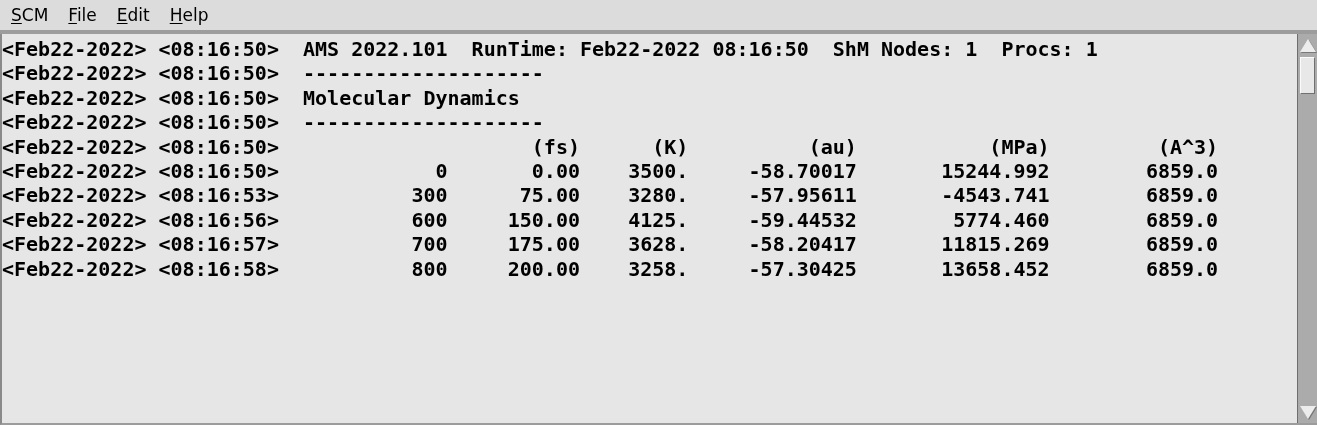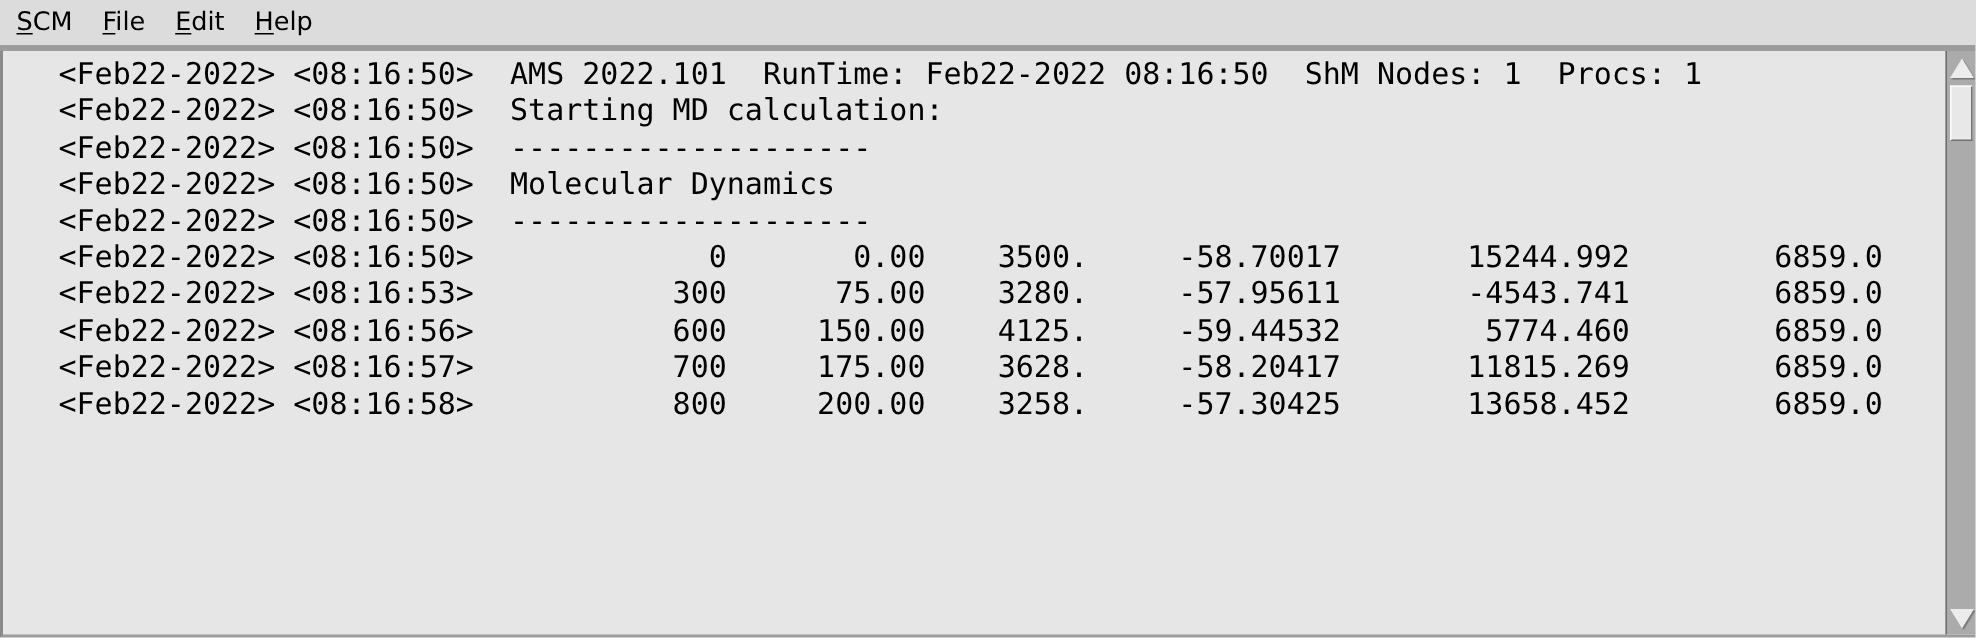--- a/index.html
+++ b/index.html
@@ -47,25 +47,24 @@
     box-sizing: border-box;
     border-left: 2px solid #8a8a8a;
     border-bottom: 2px solid #9c9c9c;
     background: #e6e6e6;
   }
   .logpane {
     flex: 1 1 auto;
     overflow: hidden;
     padding: 3px 0 0 0;
     font-family: "DejaVu Sans Mono", "Liberation Mono", monospace;
-    font-weight: normal;
+    font-weight: bold;
     font-size: 20px;
     line-height: 24.4px;
     color: #000;
-    margin-left: 37px;
   }
   .log-line {
     white-space: pre;
     height: 24.4px;
   }
   
   .vscroll {
     flex: 0 0 19px;
     position: relative;
     background: #ababab;
@@ -119,24 +118,24 @@
   <div class="menu-item"><u>S</u>CM</div>
       <div class="menu-item"><u>F</u>ile</div>
       <div class="menu-item"><u>E</u>dit</div>
       <div class="menu-item"><u>H</u>elp</div>
     </div>
 
   <div class="content">
     <div class="logpane">
 
     <div class="log-line">&lt;Feb22-2022&gt; &lt;08:16:50&gt;  AMS 2022.101  RunTime: Feb22-2022 08:16:50  ShM Nodes: 1  Procs: 1</div>
-        <div class="log-line">&lt;Feb22-2022&gt; &lt;08:16:50&gt;  Starting MD calculation:</div>
         <div class="log-line">&lt;Feb22-2022&gt; &lt;08:16:50&gt;  --------------------</div>
         <div class="log-line">&lt;Feb22-2022&gt; &lt;08:16:50&gt;  Molecular Dynamics</div>
         <div class="log-line">&lt;Feb22-2022&gt; &lt;08:16:50&gt;  --------------------</div>
+        <div class="log-line">&lt;Feb22-2022&gt; &lt;08:16:50&gt;                     (fs)      (K)          (au)           (MPa)         (A^3)</div>
         <div class="log-line">&lt;Feb22-2022&gt; &lt;08:16:50&gt;             0       0.00    3500.     -58.70017       15244.992        6859.0</div>
         <div class="log-line">&lt;Feb22-2022&gt; &lt;08:16:53&gt;           300      75.00    3280.     -57.95611       -4543.741        6859.0</div>
         <div class="log-line">&lt;Feb22-2022&gt; &lt;08:16:56&gt;           600     150.00    4125.     -59.44532        5774.460        6859.0</div>
         <div class="log-line">&lt;Feb22-2022&gt; &lt;08:16:57&gt;           700     175.00    3628.     -58.20417       11815.269        6859.0</div>
         <div class="log-line">&lt;Feb22-2022&gt; &lt;08:16:58&gt;           800     200.00    3258.     -57.30425       13658.452        6859.0</div>
       </div>
     <div class="vscroll">
       <div class="sb-btn up">
         <span class="tri-up"></span>
       </div>

